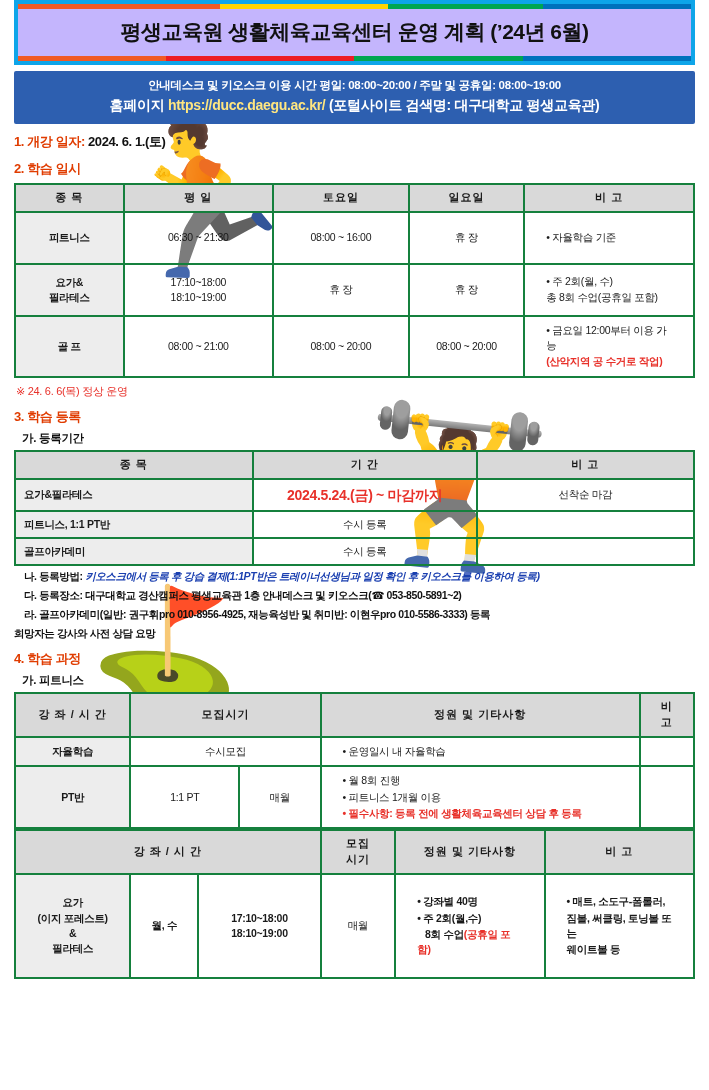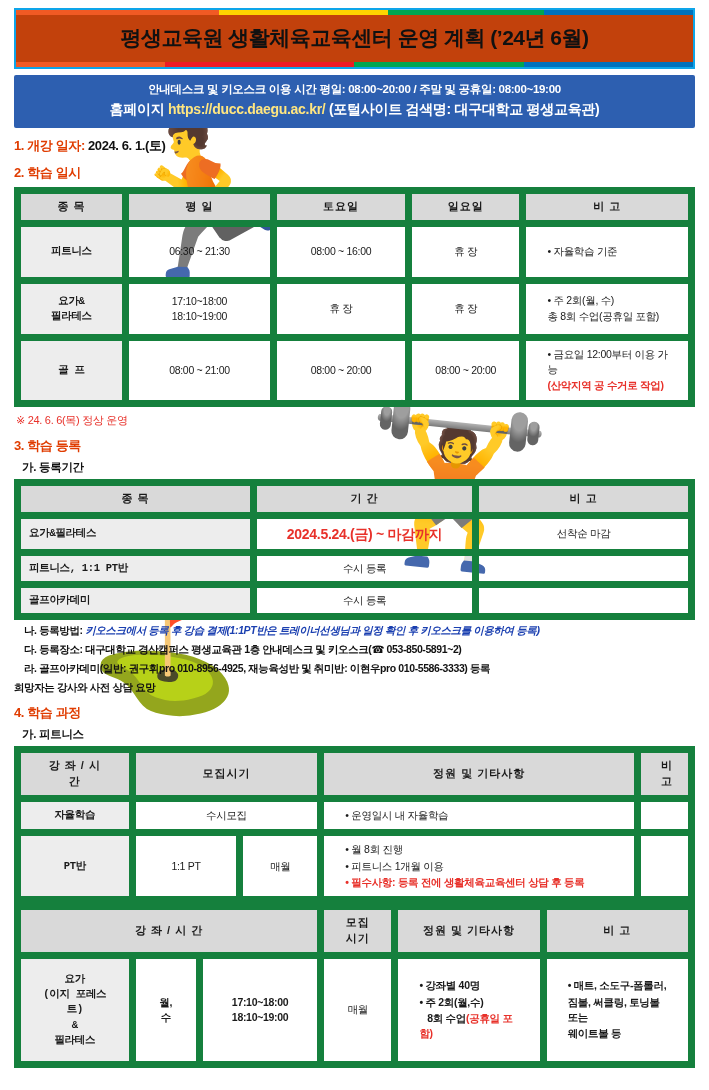--- a/index.html
+++ b/index.html
@@ -27,23 +27,22 @@
     z-index:0;
     user-select:none;
   }
   .wm1{left:110px;top:110px;transform:rotate(-8deg);}
   .wm2{left:360px;top:400px;transform:rotate(6deg);}
   .wm3{left:90px;top:580px;font-size:120px;}
   .content{position:relative;z-index:1;}
 
   
   .title-band{
-    margin-top:8px;
-    border:2px solid #0ea5e9;
-    background:#c2410c;
+    border:4px solid #0ea5e9;
+    background:#c4b5fd;
     position:relative;
   }
   .title-rainbow{
     height:5px;
     width:100%;
     background:linear-gradient(to right,#f15a24 0 30%,#ffd400 30% 55%,#00a651 55% 78%,#0071bc 78% 100%);
   }
   .title-rainbow.bottom{
     background:linear-gradient(to right,#f15a24 0 22%,#ed1c24 22% 50%,#00a651 50% 75%,#0071bc 75% 100%);
   }
@@ -103,34 +102,34 @@
   .para .plain{font-weight:bold;color:#111;}
 
   
   table{
     border-collapse:collapse;
     width:100%;
     font-size:10.5px;
     table-layout:fixed;
   }
   table th,table td{
-    border:7px solid #15803d;
+    border:2px solid #15803d;
     padding:5px 20px;
     text-align:center;
     vertical-align:middle;
     letter-spacing:-0.3px;
     line-height:1.45;
   }
   table th{
     background:#d9d9d9;
     font-weight:bold;
     font-size:11px;
     letter-spacing:1px;
   }
-  td.th-like{background:#ededed;font-weight:bold;font-family:Liberation Mono, monospace;}
+  td.th-like{background:#ededed;font-weight:bold;}
   td.left{text-align:left;padding-left:8px;}
   .bul{
     text-align:left;
     padding-left:10px;
   }
   .bul div{
     position:relative;
     padding-left:11px;
     margin:1px 0;
   }

